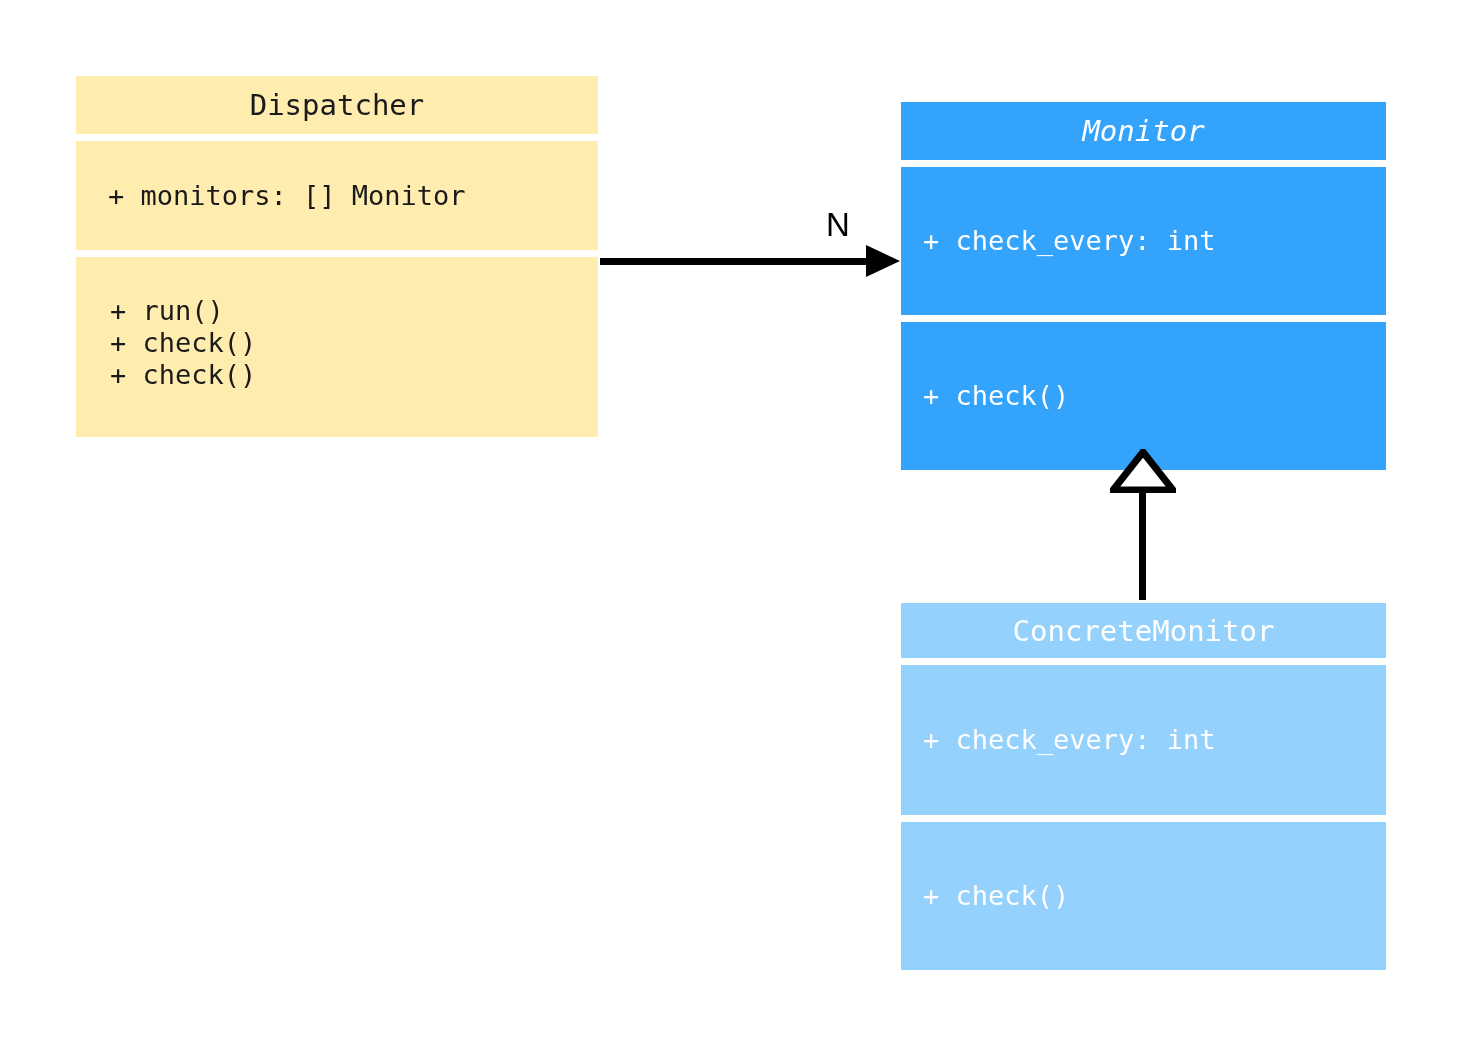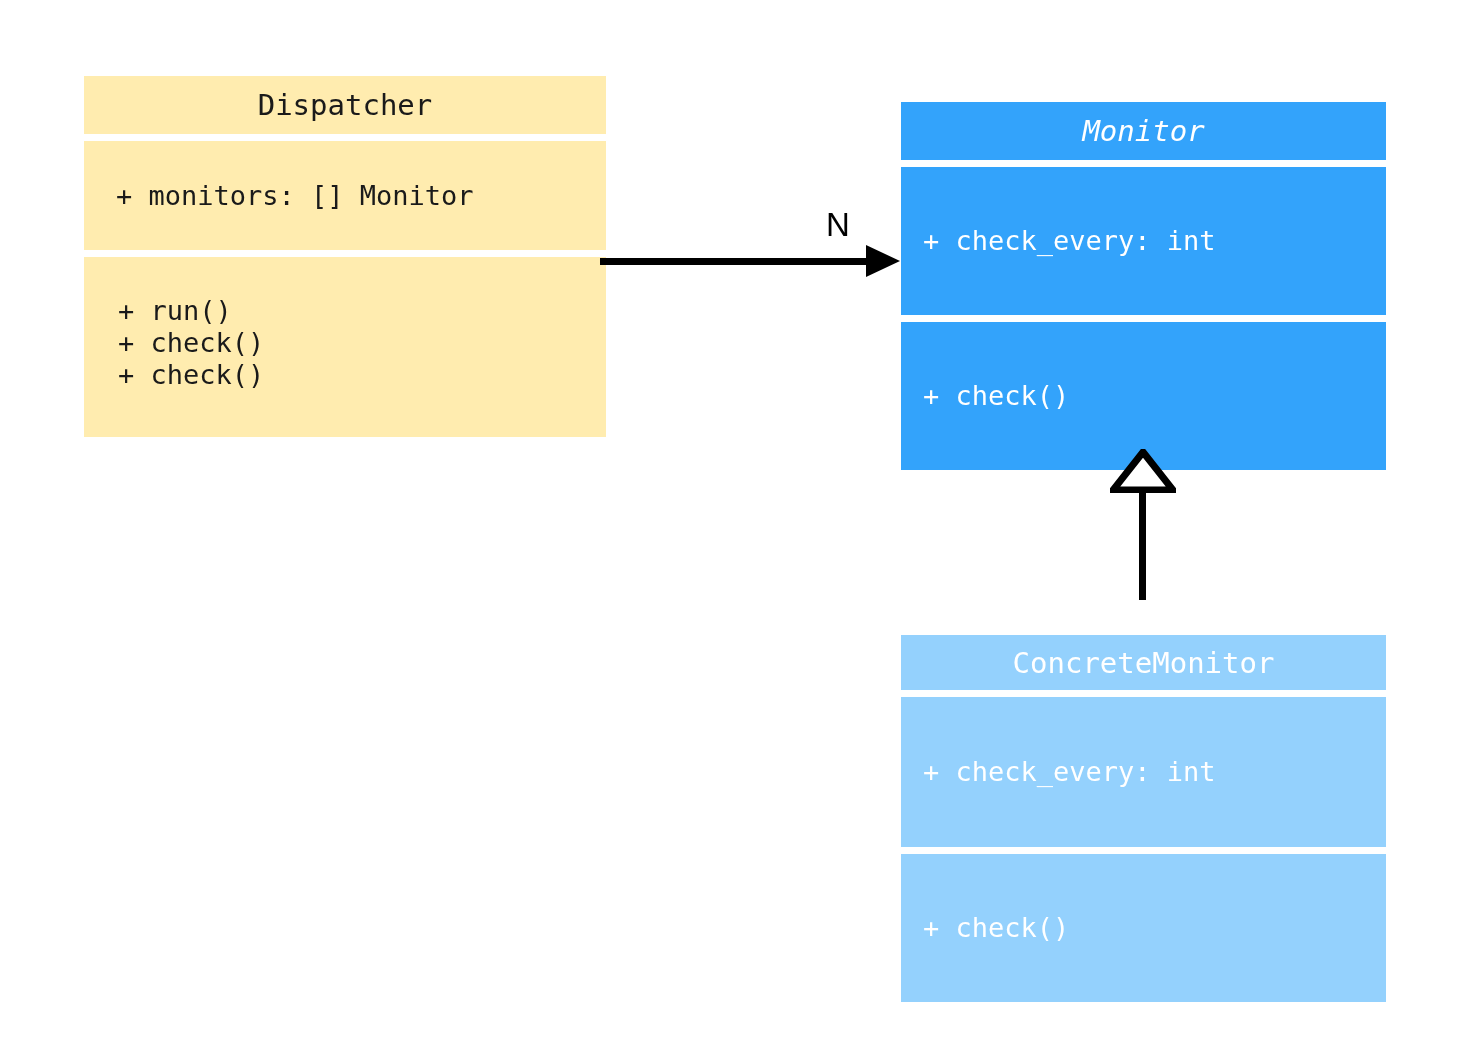--- a/index.html
+++ b/index.html
@@ -53,21 +53,20 @@
   }
 
   
   #class-dispatcher {
     left: 76px;
     top: 76px;
     width: 522px;
     height: 369px;
     color: #1a1a1a;
     font-size: 27px;
-    margin-left: 8px;
   }
   #class-dispatcher .uml-compartment { background: #ffecaf; }
   #class-dispatcher .uml-title {
     height: 58px;
     font-size: 29px;
     font-weight: 400;
   }
   #class-dispatcher .uml-attrs {
     height: 109px;
     padding-left: 32px;
@@ -111,21 +110,20 @@
   #class-monitor .uml-divider { height: 7px; }
 
   
   #class-concretemonitor {
     left: 901px;
     top: 603px;
     width: 485px;
     height: 367px;
     color: #ffffff;
     font-size: 27px;
-    margin-top: 32px;
   }
   #class-concretemonitor .uml-compartment { background: #94d1fd; }
   #class-concretemonitor .uml-title {
     height: 55px;
     font-size: 29px;
     font-style: normal;
   }
   #class-concretemonitor .uml-attrs {
     height: 150px;
     padding-left: 22px;

